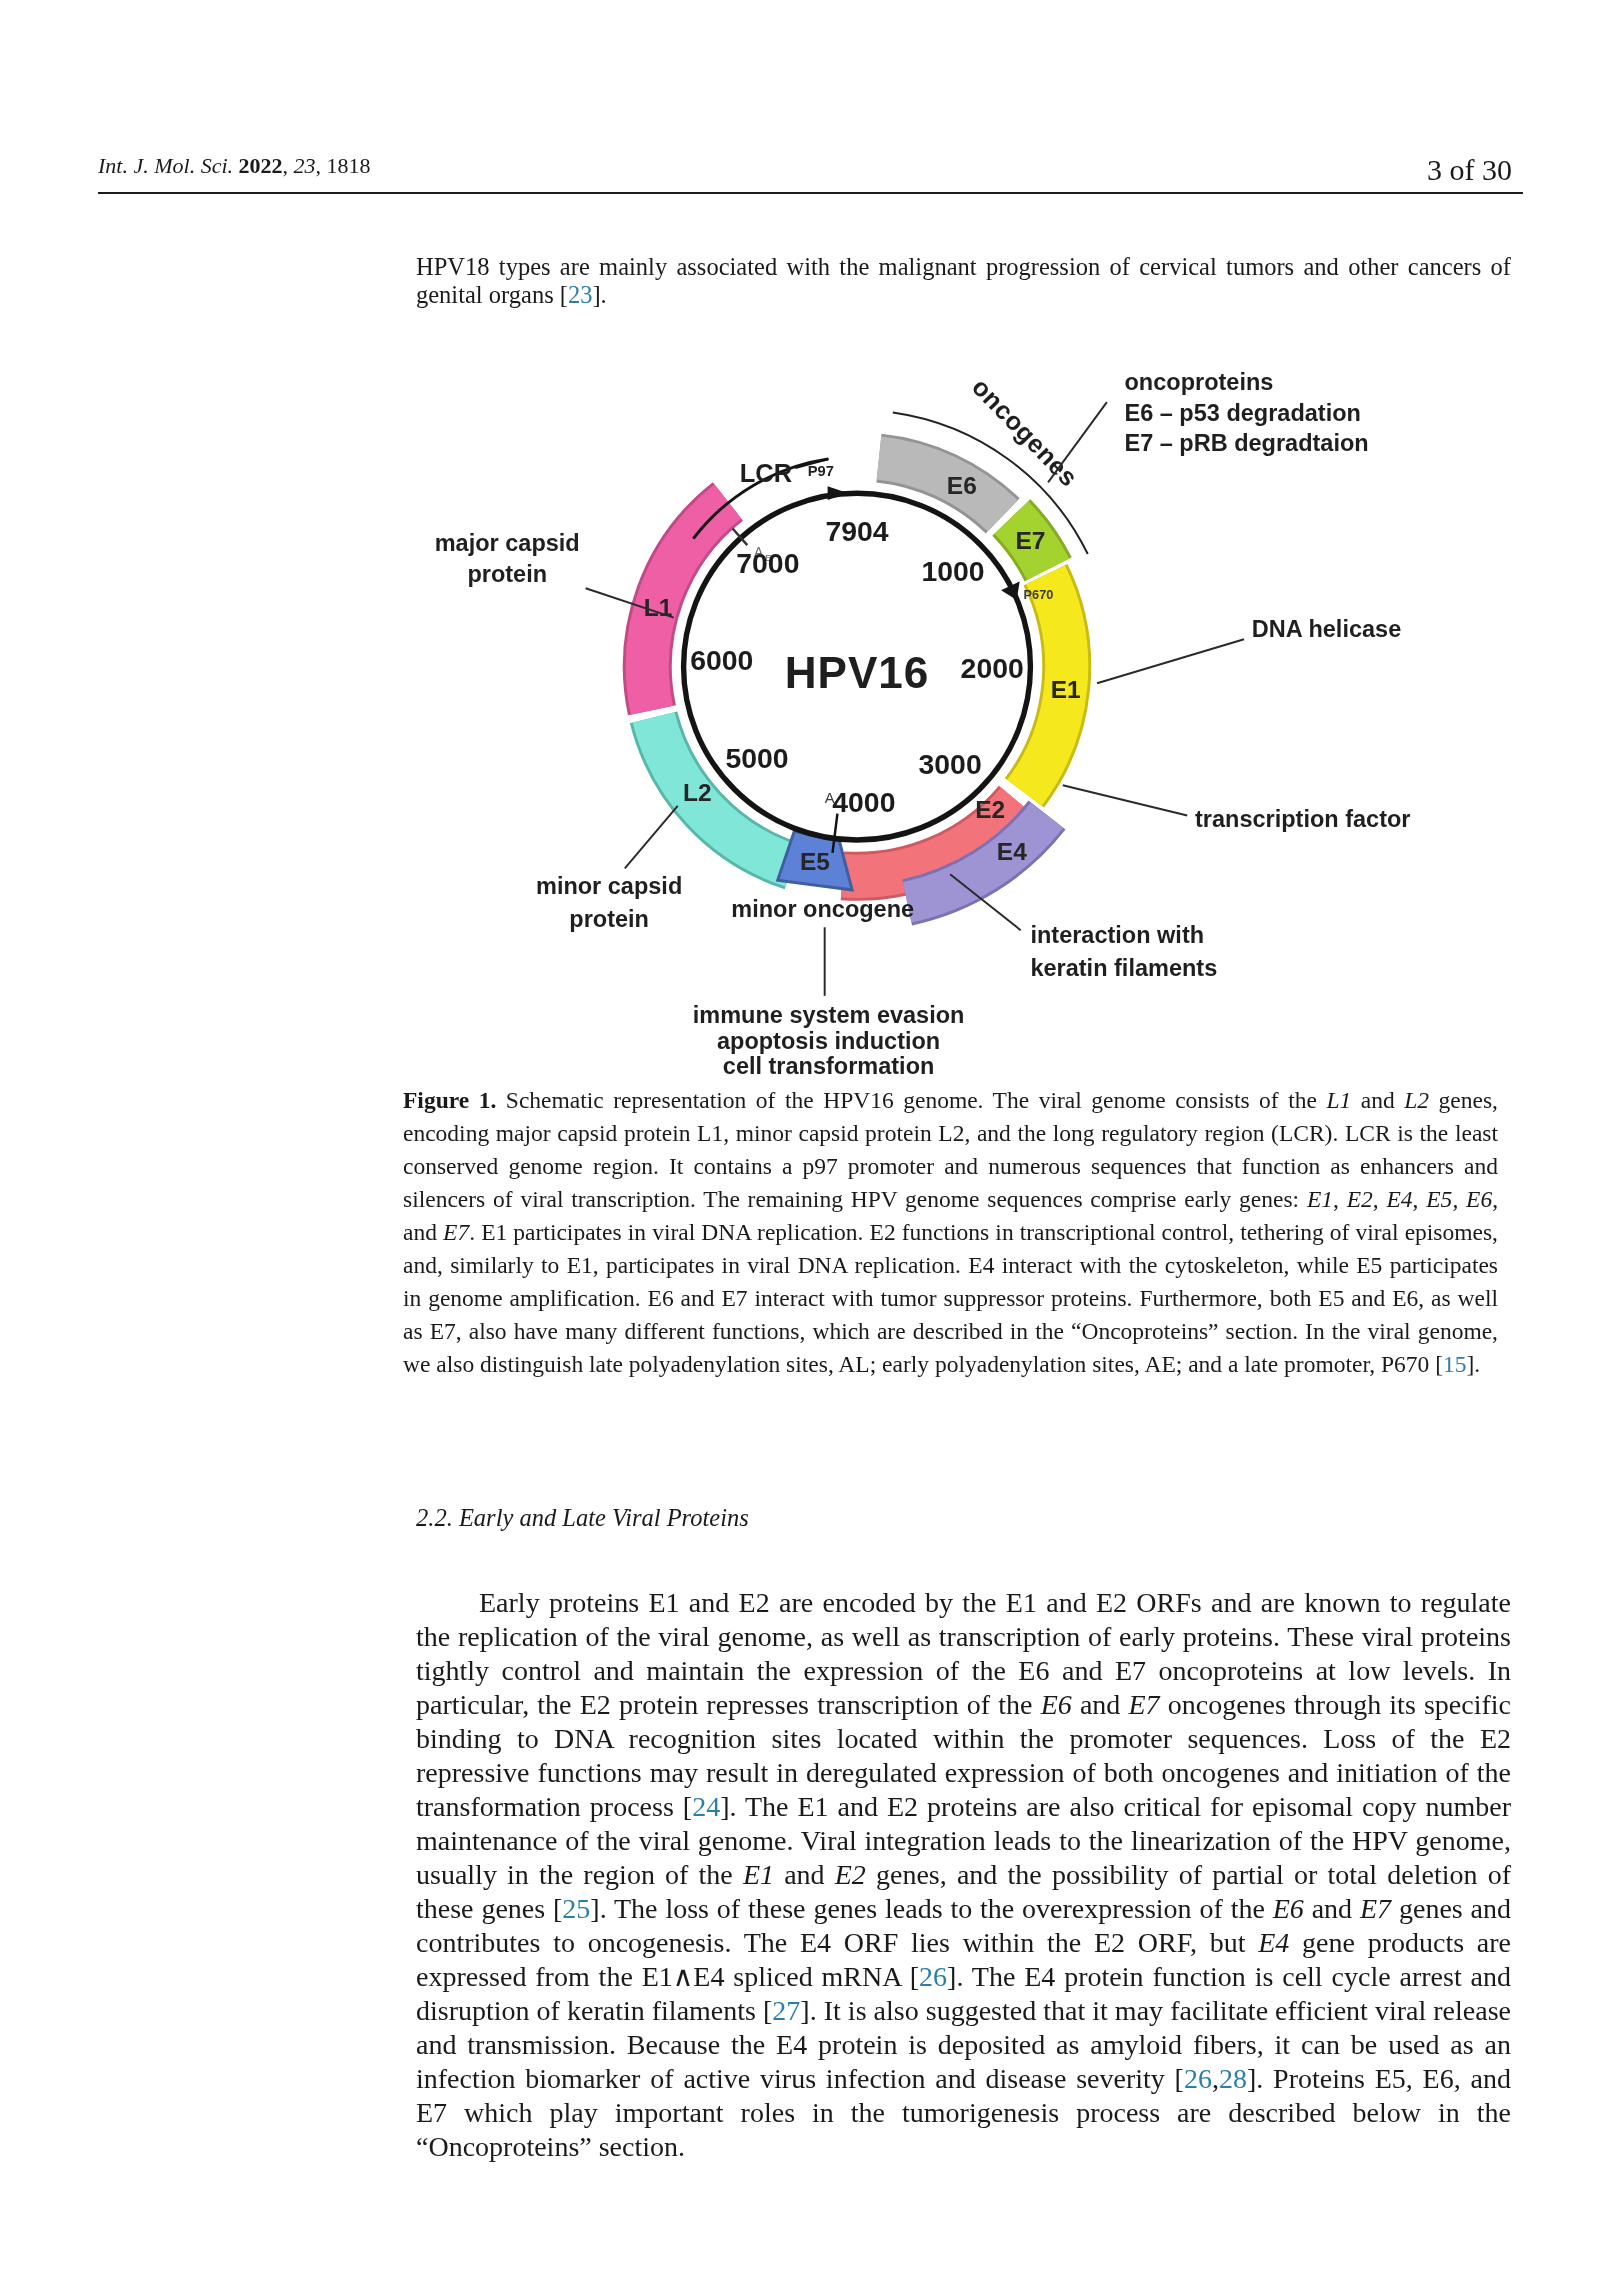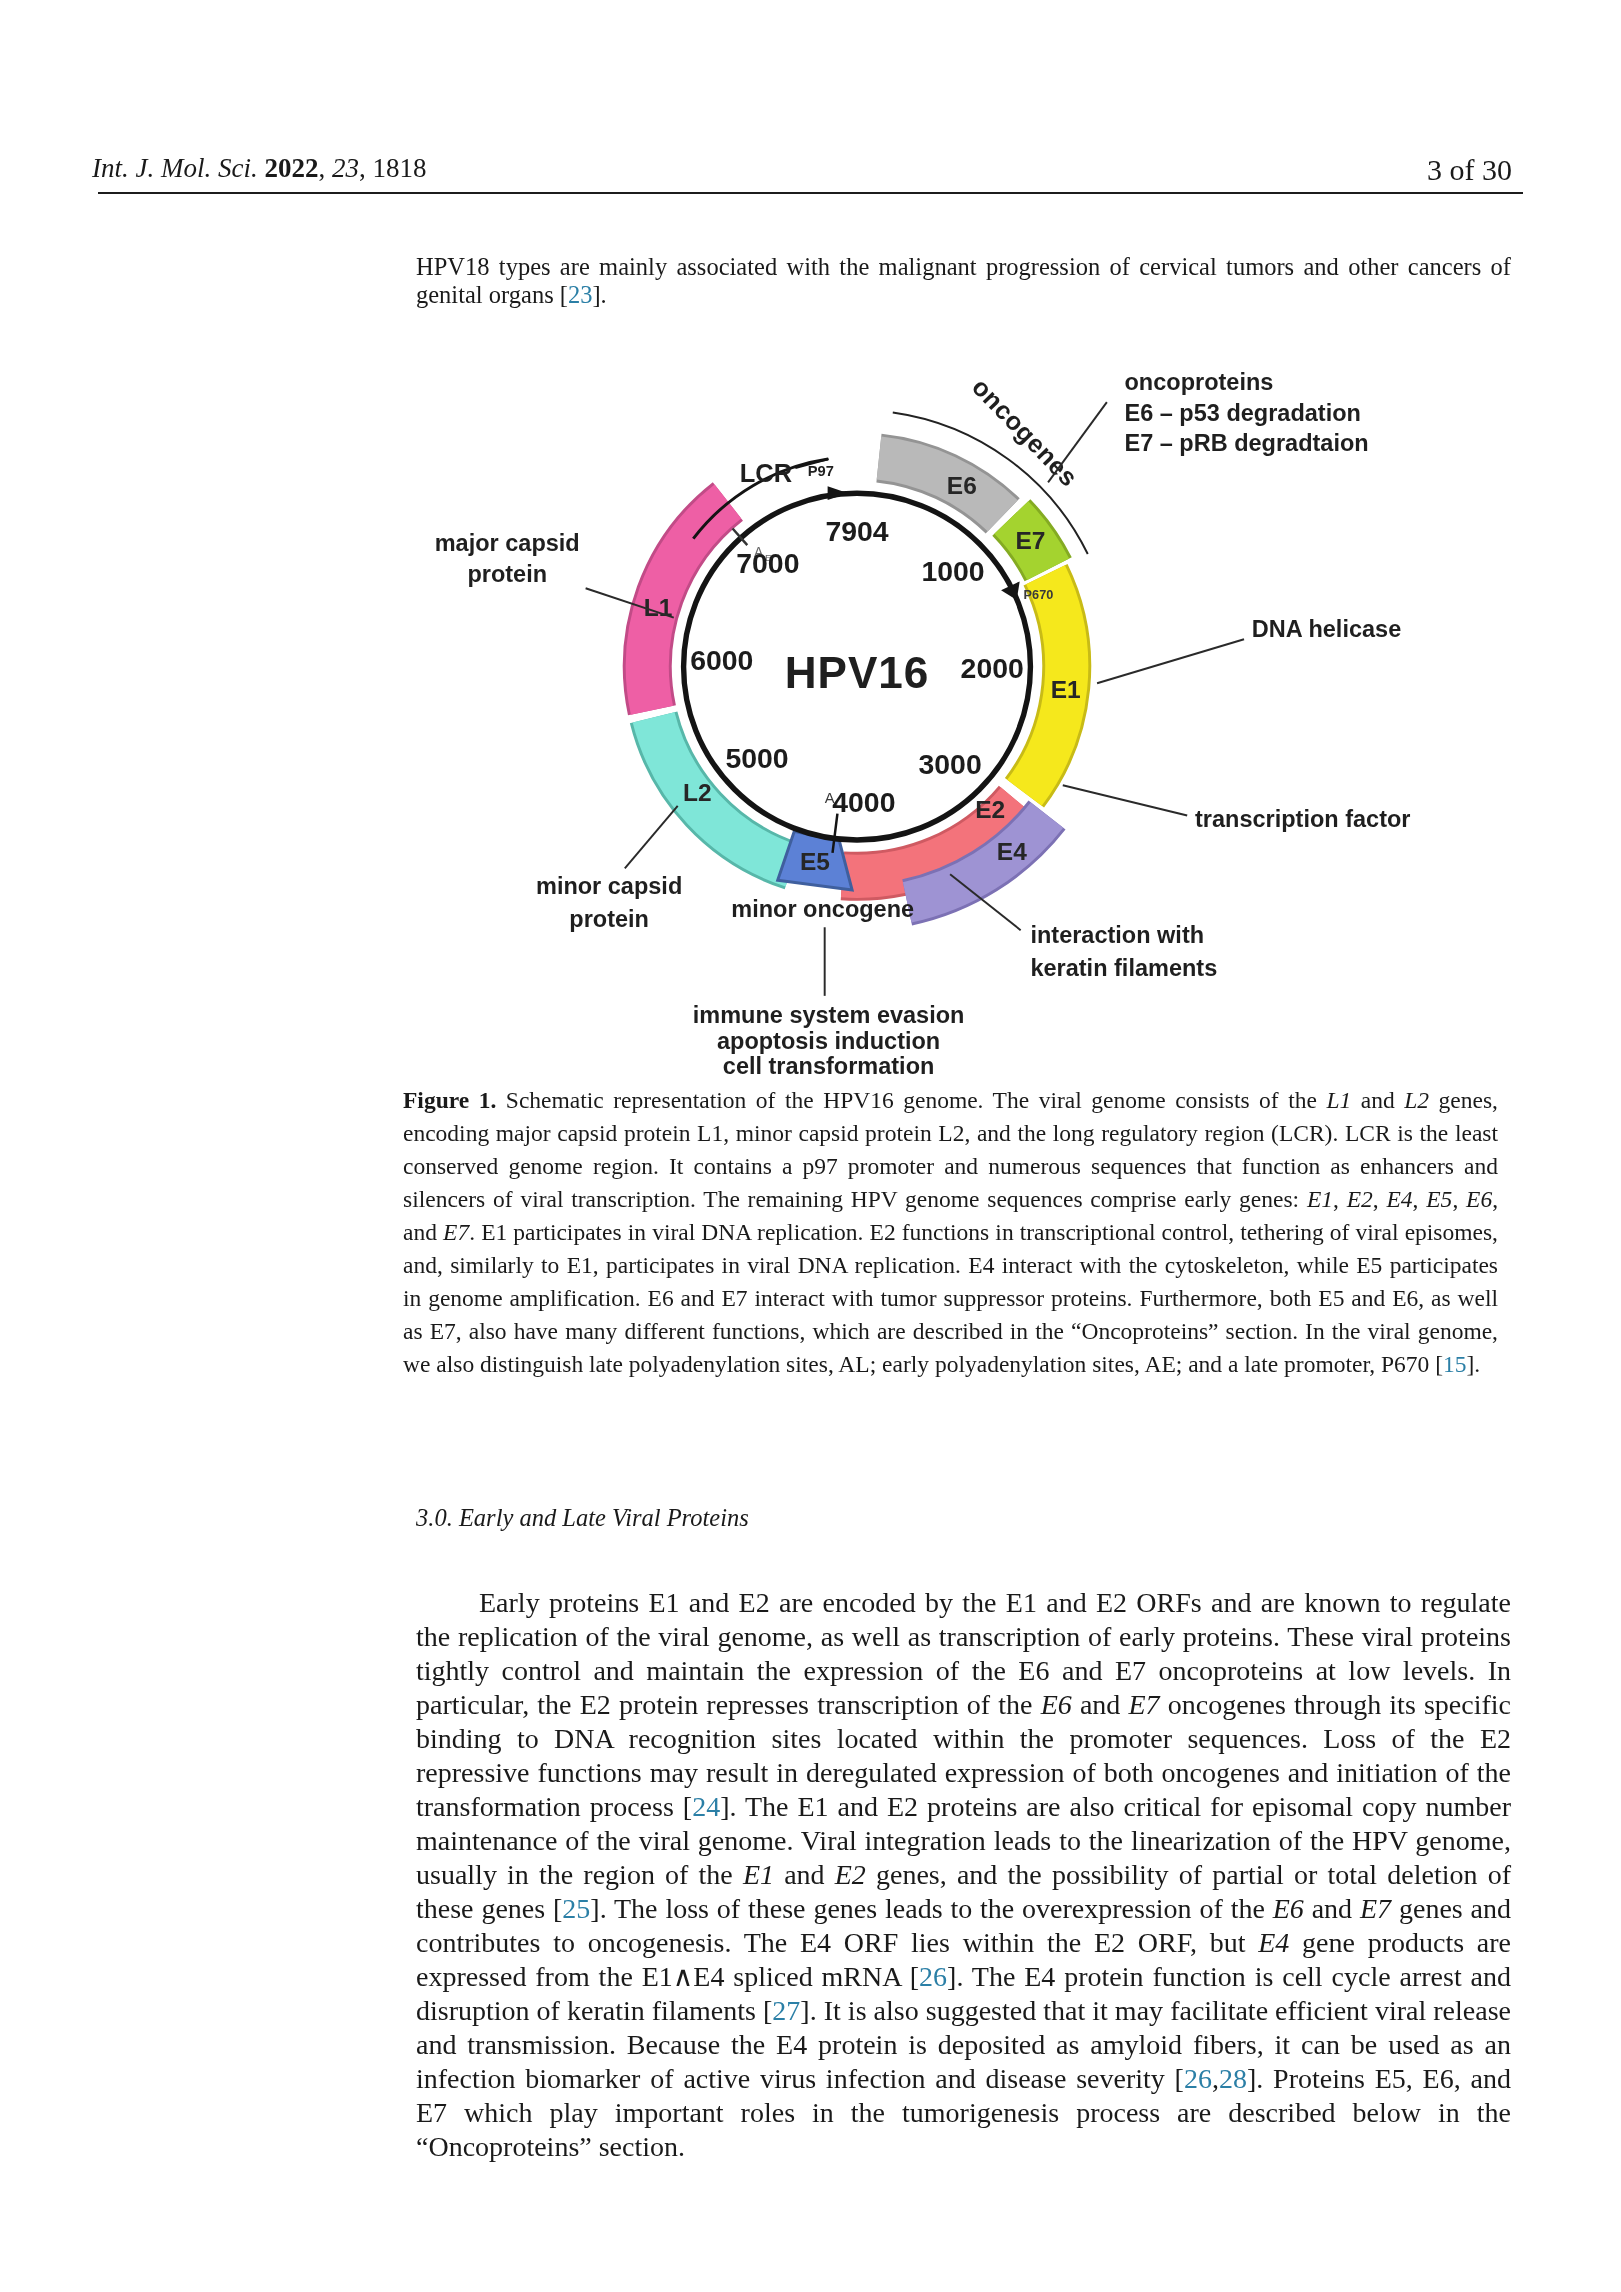--- a/index.html
+++ b/index.html
@@ -2,21 +2,21 @@
 <html><head>
 <meta charset="utf-8">
 <style>
   html,body{margin:0;padding:0}
   body{width:1621px;height:2293px;position:relative;background:#ffffff;
        font-family:"Liberation Serif",serif;color:#1a1a1a}
   .abs{position:absolute}
   .seg-i{font-style:italic}
   .seg-b{font-weight:bold}
   .seg-link{color:#2b7fa6}
-  .header-left{left:92px;top:153px;font-size:27px}
+  .header-left{left:98px;top:153px;font-size:22px}
   .header-right{right:109px;top:153px;font-size:30px}
   .rule{left:98px;width:1425px;top:192px;border-top:2px solid #1c1c1c;height:0}
   .para1{left:416px;top:253px;width:1095px;font-size:24.5px;line-height:28px;text-align:justify}
   .caption{left:403px;top:1084px;width:1095px;font-size:23.5px;line-height:33px;text-align:justify}
   .section-heading{left:416px;top:1504px;width:1095px;font-size:24.5px;font-style:italic}
   .bodytext{left:416px;top:1586px;width:1095px;font-size:28px;line-height:34px;
             text-align:justify;text-indent:63px}
   svg text{font-family:"Liberation Sans",sans-serif;fill:#1f1f1f}
   .fig-label{font-weight:bold;font-size:24px}
   .fig-gene{font-weight:bold;font-size:25px;fill:#262626}
@@ -128,16 +128,16 @@
 
   <text class="fig-label" x="410" y="584" text-anchor="middle">minor oncogene</text>
   <line x1="412" y1="594" x2="412" y2="664" class="conn"></line>
   <text class="fig-label" x="416" y="692" text-anchor="middle">immune system evasion</text>
   <text class="fig-label" x="416" y="718" text-anchor="middle">apoptosis induction</text>
   <text class="fig-label" x="416" y="744" text-anchor="middle">cell transformation</text>
 </svg>
 
 <div class="abs caption"><span class="seg-b">Figure 1. </span><span>Schematic representation of the HPV16 genome. The viral genome consists of the </span><span class="seg-i">L1</span><span> and </span><span class="seg-i">L2</span><span> genes, encoding major capsid protein L1, minor capsid protein L2, and the long regulatory region (LCR). LCR is the least conserved genome region. It contains a p97 promoter and numerous sequences that function as enhancers and silencers of viral transcription. The remaining HPV genome sequences comprise early genes: </span><span class="seg-i">E1</span><span>, </span><span class="seg-i">E2</span><span>, </span><span class="seg-i">E4</span><span>, </span><span class="seg-i">E5</span><span>, </span><span class="seg-i">E6</span><span>, and </span><span class="seg-i">E7</span><span>. E1 participates in viral DNA replication. E2 functions in transcriptional control, tethering of viral episomes, and, similarly to E1, participates in viral DNA replication. E4 interact with the cytoskeleton, while E5 participates in genome amplification. E6 and E7 interact with tumor suppressor proteins. Furthermore, both E5 and E6, as well as E7, also have many different functions, which are described in the “Oncoproteins” section. In the viral genome, we also distinguish late polyadenylation sites, AL; early polyadenylation sites, AE; and a late promoter, P670 [</span><span class="seg-link">15</span><span>].</span></div>
 
-<div class="abs section-heading">3.0. Early and Late Viral Proteins</div>
+<div class="abs section-heading">2.2. Early and Late Viral Proteins</div>
 
 <div class="abs bodytext"><span>Early proteins E1 and E2 are encoded by the E1 and E2 ORFs and are known to regulate the replication of the viral genome, as well as transcription of early proteins. These viral proteins tightly control and maintain the expression of the E6 and E7 oncoproteins at low levels. In particular, the E2 protein represses transcription of the </span><span class="seg-i">E6</span><span> and </span><span class="seg-i">E7</span><span> oncogenes through its specific binding to DNA recognition sites located within the promoter sequences. Loss of the E2 repressive functions may result in deregulated expression of both oncogenes and initiation of the transformation process [</span><span class="seg-link">24</span><span>]. The E1 and E2 proteins are also critical for episomal copy number maintenance of the viral genome. Viral integration leads to the linearization of the HPV genome, usually in the region of the </span><span class="seg-i">E1</span><span> and </span><span class="seg-i">E2</span><span> genes, and the possibility of partial or total deletion of these genes [</span><span class="seg-link">25</span><span>]. The loss of these genes leads to the overexpression of the </span><span class="seg-i">E6</span><span> and </span><span class="seg-i">E7</span><span> genes and contributes to oncogenesis. The E4 ORF lies within the E2 ORF, but </span><span class="seg-i">E4</span><span> gene products are expressed from the E1∧E4 spliced mRNA [</span><span class="seg-link">26</span><span>]. The E4 protein function is cell cycle arrest and disruption of keratin filaments [</span><span class="seg-link">27</span><span>]. It is also suggested that it may facilitate efficient viral release and transmission. Because the E4 protein is deposited as amyloid fibers, it can be used as an infection biomarker of active virus infection and disease severity [</span><span class="seg-link">26</span><span>,</span><span class="seg-link">28</span><span>]. Proteins E5, E6, and E7 which play important roles in the tumorigenesis process are described below in the “Oncoproteins” section.</span></div>
 
 
 </body></html>

